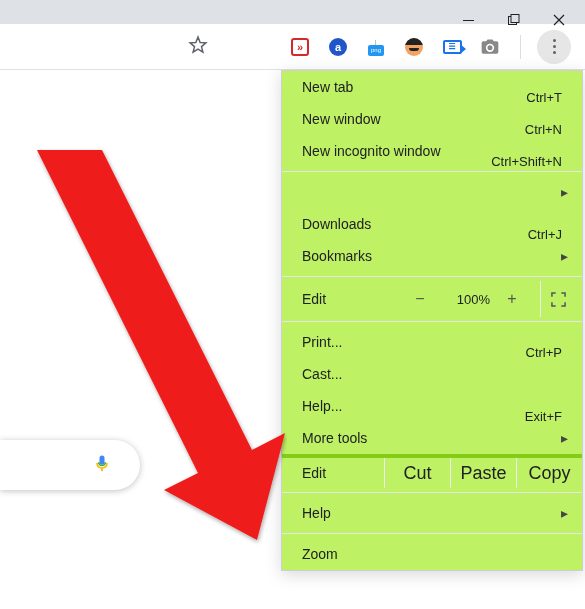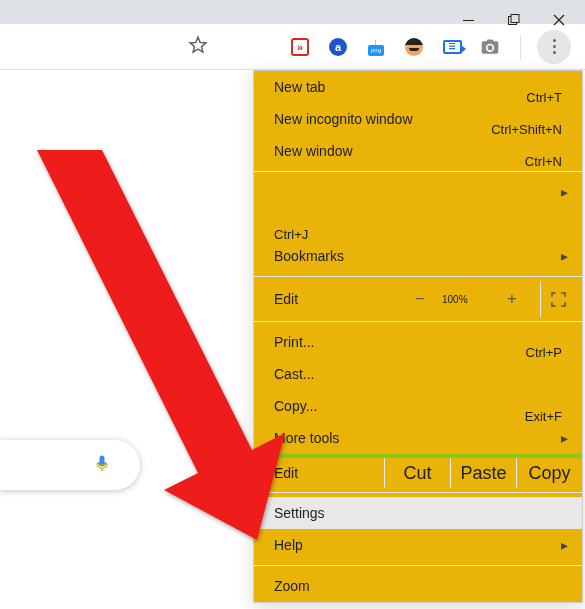--- a/index.html
+++ b/index.html
@@ -16,33 +16,33 @@
     .star { color: #5f6368; }
     .ext-icons { display: flex; align-items: center; gap: 18px; padding: 0 10px; }
     .ext { width: 20px; height: 20px; display: flex; align-items: center; justify-content: center; }
     .sep { width: 1px; height: 24px; background: #ddd; margin: 0 6px; }
     .menu-btn { width: 34px; height: 34px; border-radius: 50%; background: #e6e6e6; display: flex; align-items: center; justify-content: center; margin-left: 6px; margin-right: 6px; }
     .menu-btn .dots { display: flex; flex-direction: column; gap: 3px; }
     .menu-btn .dot { width: 3px; height: 3px; border-radius: 50%; background: #5f6368; }
 
     .content { position: relative; height: calc(100% - 70px); background: #fff; }
 
-    .menu { position: absolute; top: 0; right: 2px; width: 330px; background: #eab308; border: 1px solid #cfcfcf; box-shadow: 0 4px 16px rgba(0,0,0,.15); z-index: 10; font-size: 14px; color: #202124; }
+    .menu { position: absolute; top: 0; right: 2px; width: 302px; background: #bef264; border: 1px solid #cfcfcf; box-shadow: 0 4px 16px rgba(0,0,0,.15); z-index: 10; font-size: 14px; color: #202124; }
     .mi { display: flex; align-items: center; height: 32px; padding: 0 20px; position: relative; }
     .mi .lbl { flex: 1; }
     .mi .sc { color: #202124; font-size: 13px; margin-top: 20px; }
     .mi .chev { position: absolute; right: 14px; color: #444; }
     .mi.highlight { background: #e8e8e8; }
     .msep { height: 1px; background: #e6e6e6; margin: 4px 0; }
 
     .zoomrow { display: flex; align-items: center; height: 36px; padding: 0 0 0 20px; }
     .zoomrow .lbl { flex: 1; }
     .zoomctl { display: flex; align-items: center; gap: 8px; padding-right: 6px; }
     .zbtn { width: 28px; text-align: center; color: #555; font-size: 16px; }
-    .zval { width: 48px; text-align: left; font-size: 10px; }
+    .zval { width: 48px; text-align: right; font-size: 13px; }
     .fsbtn { width: 36px; height: 36px; display: flex; align-items: center; justify-content: center; border-left: 1px solid #eee; margin-left: 6px; }
 
     .editrow { display: flex; align-items: stretch; height: 34px; border-top: 4px solid #84cc16; }
     .editrow .editlbl { flex: 1; padding: 0 20px; display: flex; align-items: center; }
     .editop { width: 66px; display: flex; align-items: center; justify-content: center; border-left: 1px solid #eee; font-size: 18px; }
 
     .mic-pill { position: absolute; left: 0; top: 370px; width: 140px; height: 50px; border-radius: 0 25px 25px 0; background: #fff; box-shadow: 0 1px 6px rgba(32,33,36,.28); display: flex; align-items: center; justify-content: flex-end; padding-right: 28px; }
 
     .arrow { position: absolute; left: 7px; top: 70px; z-index: 30; }
 
@@ -133,32 +133,33 @@
 </div>
 
 <div class="content">
 
   <div class="menu">
     <div class="mi">
       <span class="lbl">New tab</span>
       <span class="sc">Ctrl+T</span>
     </div>
     <div class="mi">
+      <span class="lbl">New window</span>
+      <span class="sc">Ctrl+N</span>
+    </div>
+    <div class="mi">
       <span class="lbl">New incognito window</span>
       <span class="sc">Ctrl+Shift+N</span>
     </div>
-    <div class="mi">
-      <span class="lbl">New window</span>
-      <span class="sc">Ctrl+N</span>
-    </div>
-    <div class="msep"></div>
-    <div class="mi">
-      <span class="chev">▸</span>
-    </div>
-    <div class="mi">
+    <div class="msep"></div>
+    <div class="mi">
+      <span class="chev">▸</span>
+    </div>
+    <div class="mi">
+      <span class="lbl">Downloads</span>
       <span class="sc">Ctrl+J</span>
     </div>
     <div class="mi">
       <span class="lbl">Bookmarks</span>
       <span class="chev">▸</span>
     </div>
     <div class="msep"></div>
     <div class="zoomrow">
       <span class="lbl">Edit</span>
       <div class="zoomctl">
@@ -174,37 +175,34 @@
     </div>
     <div class="msep"></div>
     <div class="mi">
       <span class="lbl">Print...</span>
       <span class="sc">Ctrl+P</span>
     </div>
     <div class="mi">
       <span class="lbl">Cast...</span>
     </div>
     <div class="mi">
-      <span class="lbl">Copy...</span>
+      <span class="lbl">Help...</span>
       <span class="sc">Exit+F</span>
     </div>
     <div class="mi">
       <span class="lbl">More tools</span>
       <span class="chev">▸</span>
     </div>
     <div class="editrow">
       <div class="editlbl">Edit</div>
       <div class="editop">Cut</div>
       <div class="editop">Paste</div>
       <div class="editop">Copy</div>
     </div>
     <div class="msep"></div>
-    <div class="mi highlight">
-      <span class="lbl">Settings</span>
-    </div>
     <div class="mi">
       <span class="lbl">Help</span>
       <span class="chev">▸</span>
     </div>
     <div class="msep"></div>
     <div class="mi">
       <span class="lbl">Zoom</span>
     </div>
   </div>
 

